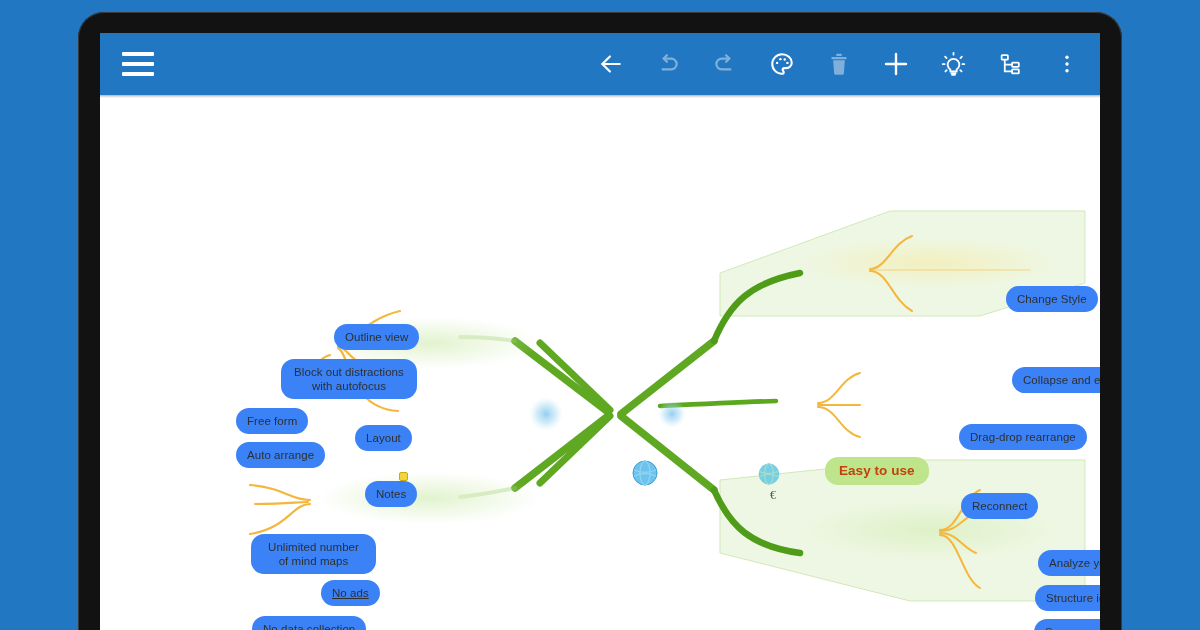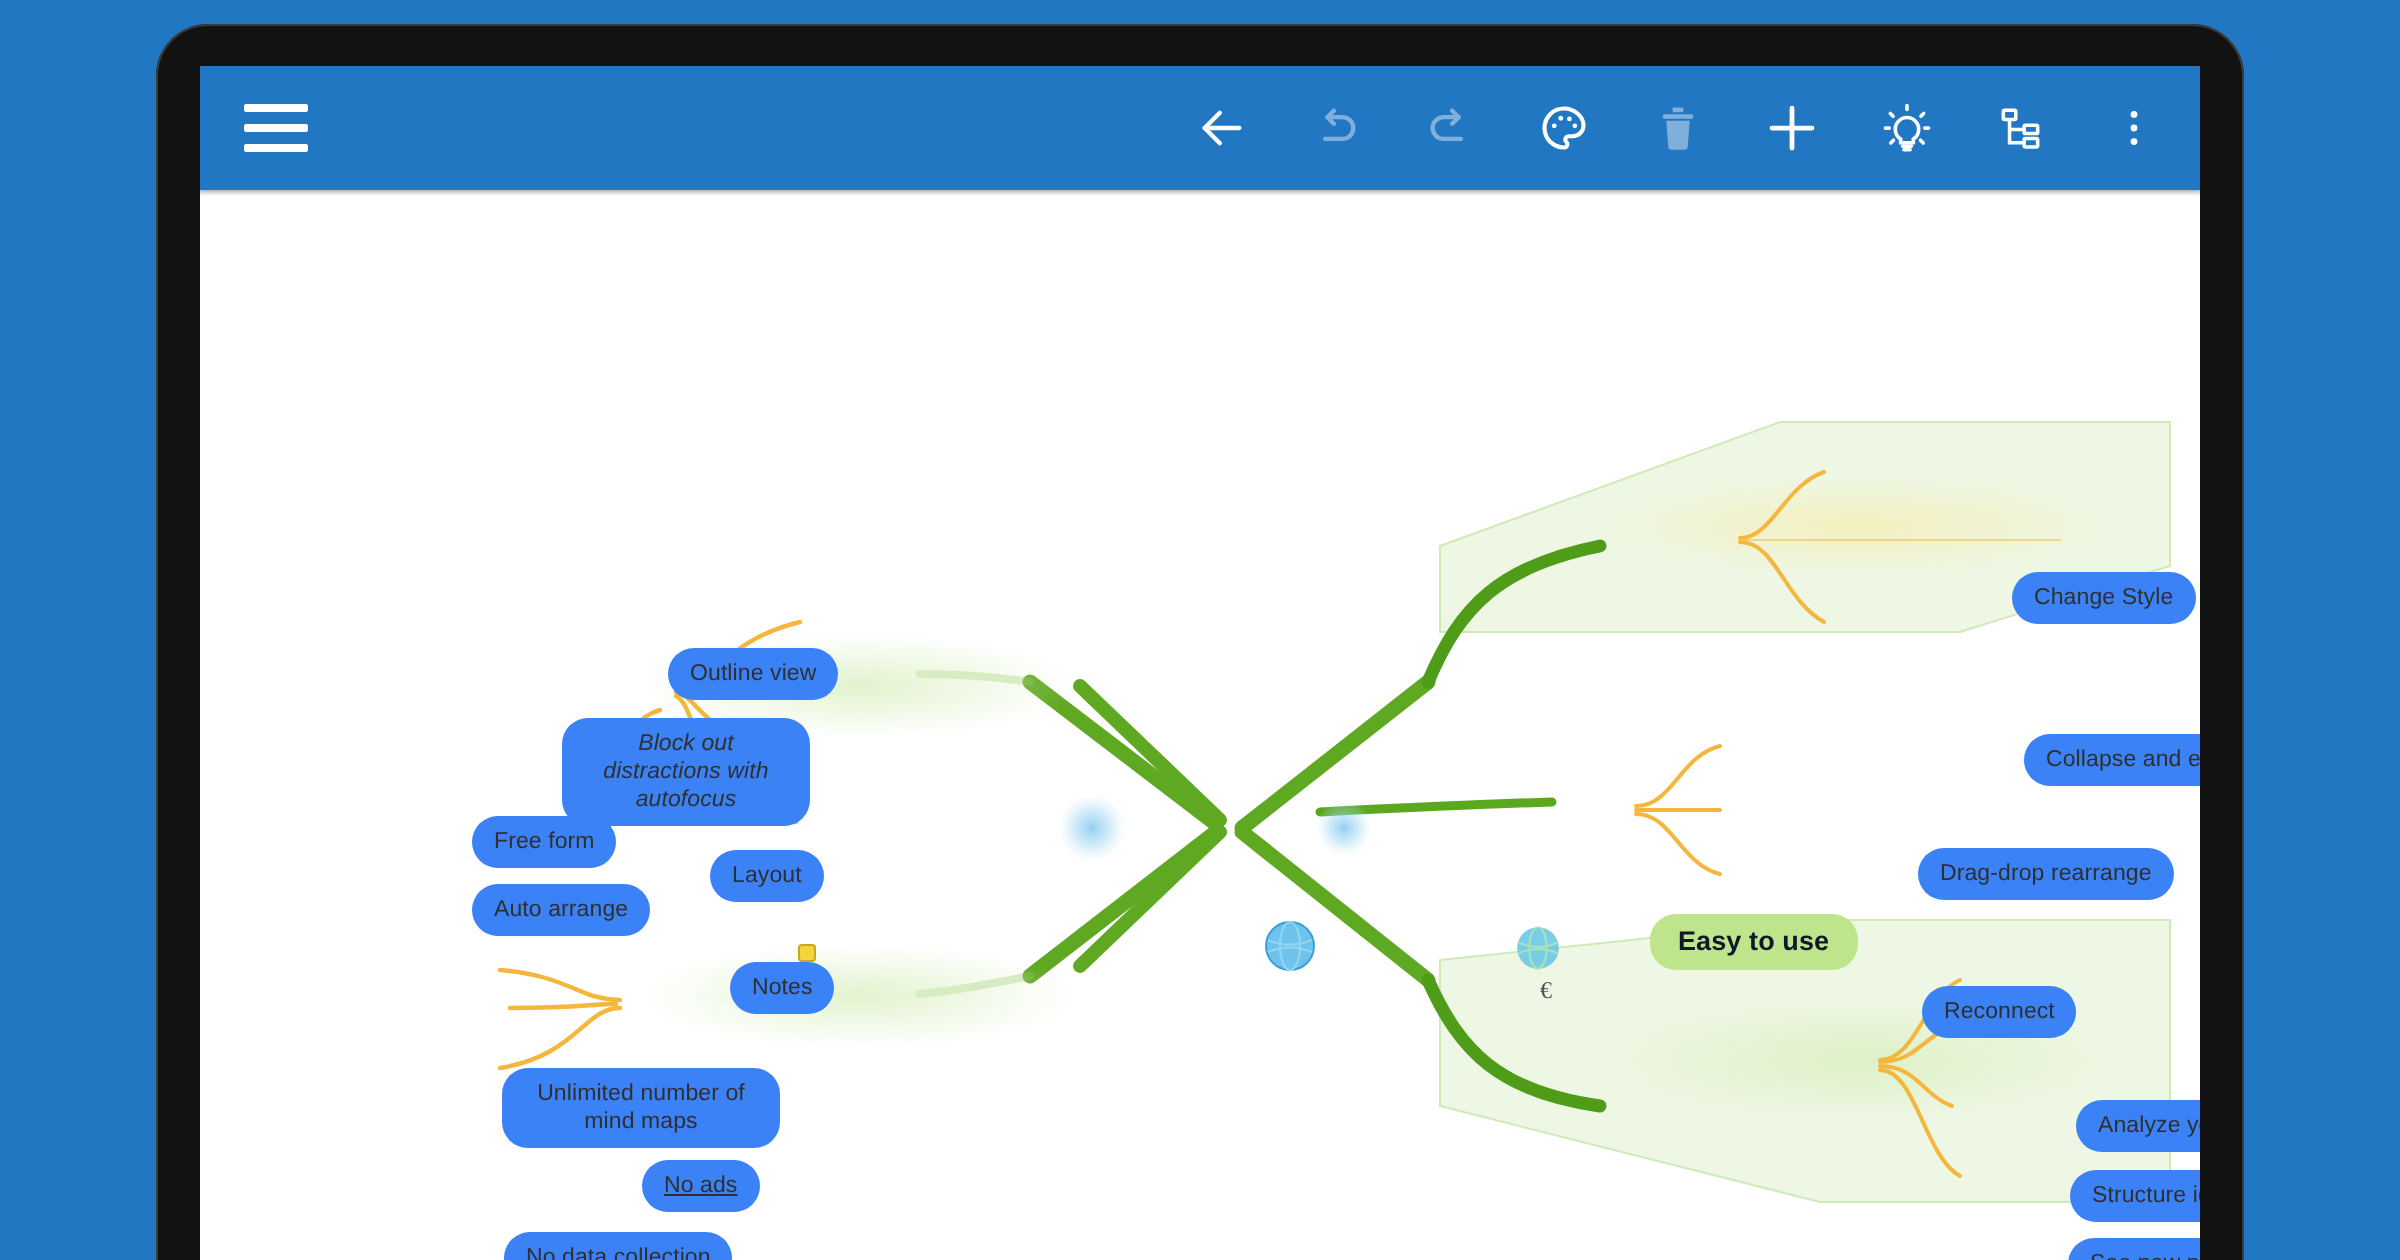--- a/index.html
+++ b/index.html
@@ -98,21 +98,21 @@
     text-align: center;
     cursor: pointer;
     letter-spacing: .05px;
   }
   .node.two-line { white-space: normal; line-height: 14px; }
   .node.green {
     background: #bfe58c;
     font-weight: bold;
     font-size: 13.5px;
     padding: 7px 14px;
-    color: #0f172a;
+    color: #c2410c;
     text-align: center;
   }
 
   .note-badge {
     position: absolute;
     width: 9px; height: 9px;
     background: #f2d53c;
     border: 1px solid #c9a91a;
     border-radius: 2px;
   }
@@ -327,32 +327,32 @@
           <circle cx="15" cy="15" r="12" fill="#63c4e4" opacity=".85"></circle>
           <path d="M4 12c7 3 15 3 22 0M4 18c7-3 15-3 22 0" stroke="#a6e2c0" stroke-width="1.2" fill="none"></path>
           <ellipse cx="15" cy="15" rx="5" ry="12" fill="none" stroke="#a6e2c0" stroke-width="1.2"></ellipse>
         </svg>
       </div>
 
       <div class="euro" style="left:670px; top:390px;">€</div>
 
       <div class="node" style="left:234px; top:226px;">Outline view</div>
 
-      <div class="node two-line" style="left:181px; top:261px; width:124px;font-style:italic;">Block out distractions with autofocus</div>
+      <div class="node two-line" style="left:181px; top:261px; width:136px;">Block out distractions with autofocus</div>
 
       <div class="node" style="left:255px; top:327px;">Layout</div>
 
       <div class="node" style="left:136px; top:310px;">Free form</div>
 
       <div class="node" style="left:136px; top:344px;">Auto arrange</div>
 
       <div class="node" style="left:265px; top:383px;">Notes</div>
       <div class="note-badge" style="left:299px; top:374px;"></div>
 
-      <div class="node two-line" style="left:151px; top:436px; width:139px;">Unlimited number of mind maps</div>
+      <div class="node two-line" style="left:151px; top:436px; width:125px;">Unlimited number of mind maps</div>
 
       <div class="node" style="left:221px; top:482px;text-decoration:underline;">No ads</div>
 
       <div class="node" style="left:152px; top:518px;">No data collection</div>
 
       <div class="node" style="left:906px; top:188px;">Change Style</div>
 
       <div class="node" style="left:912px; top:269px;">Collapse and expand branches</div>
 
       <div class="node green" style="left:725px; top:359px;">Easy to use</div>

